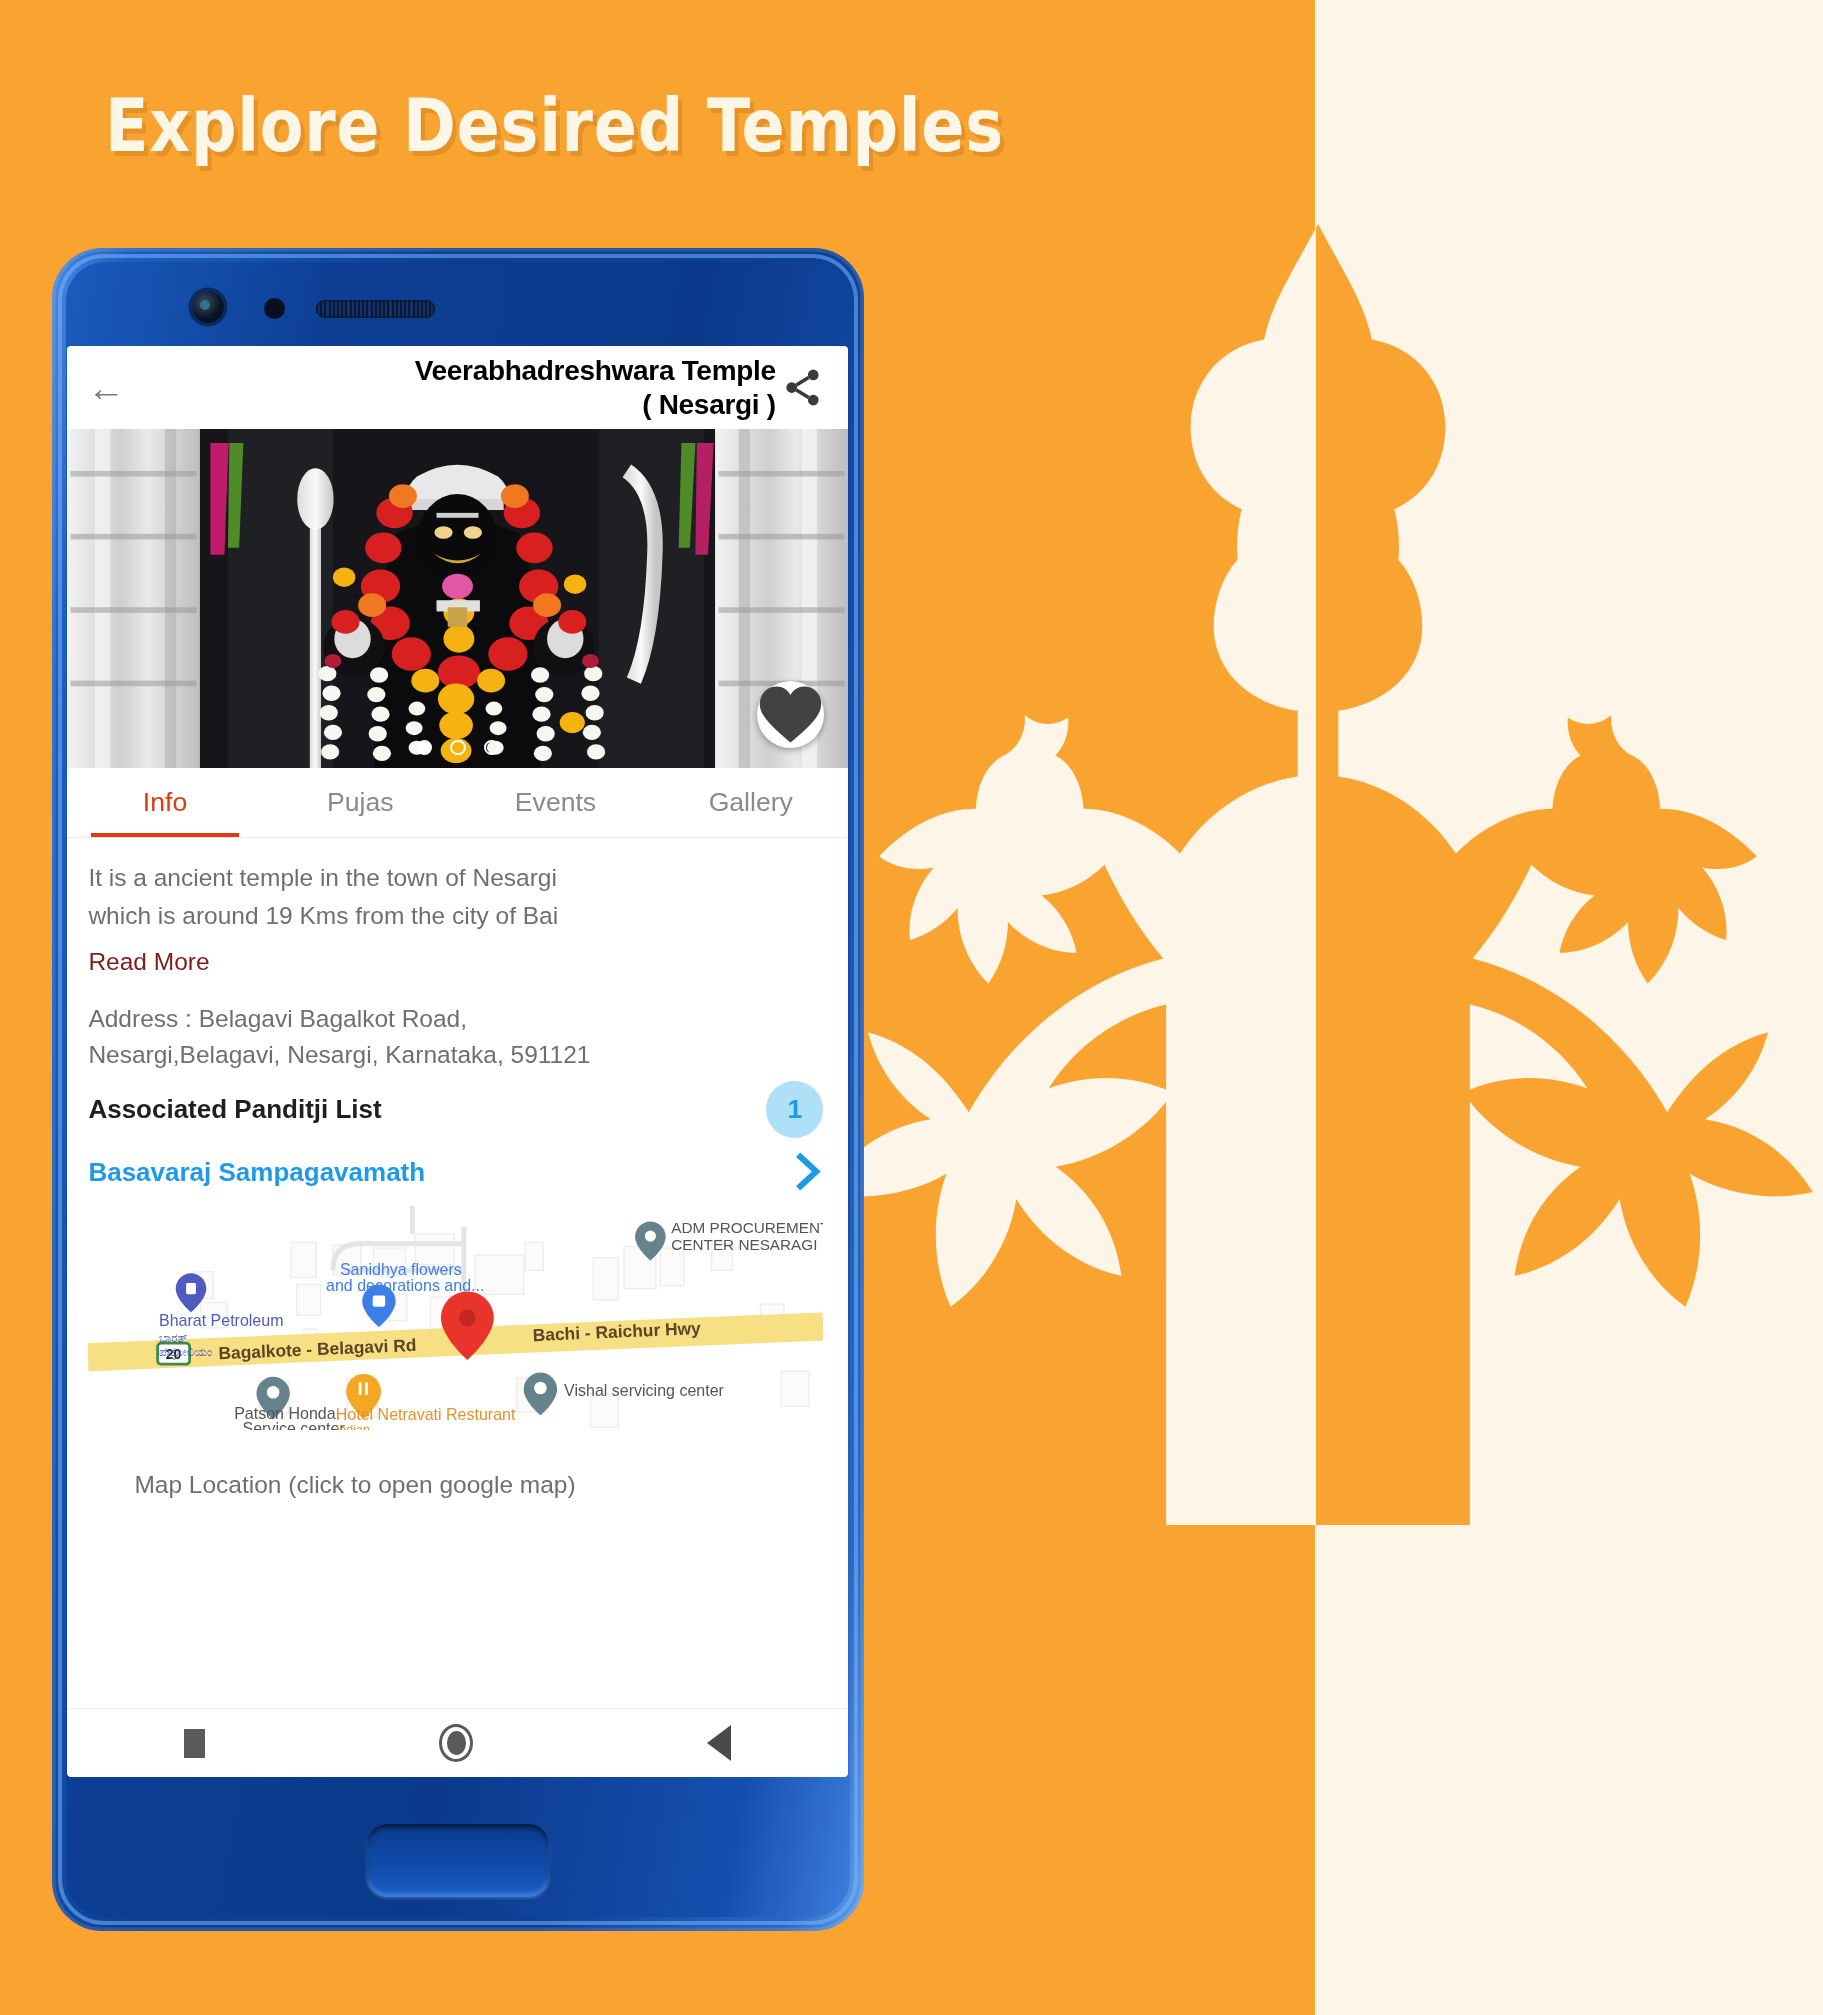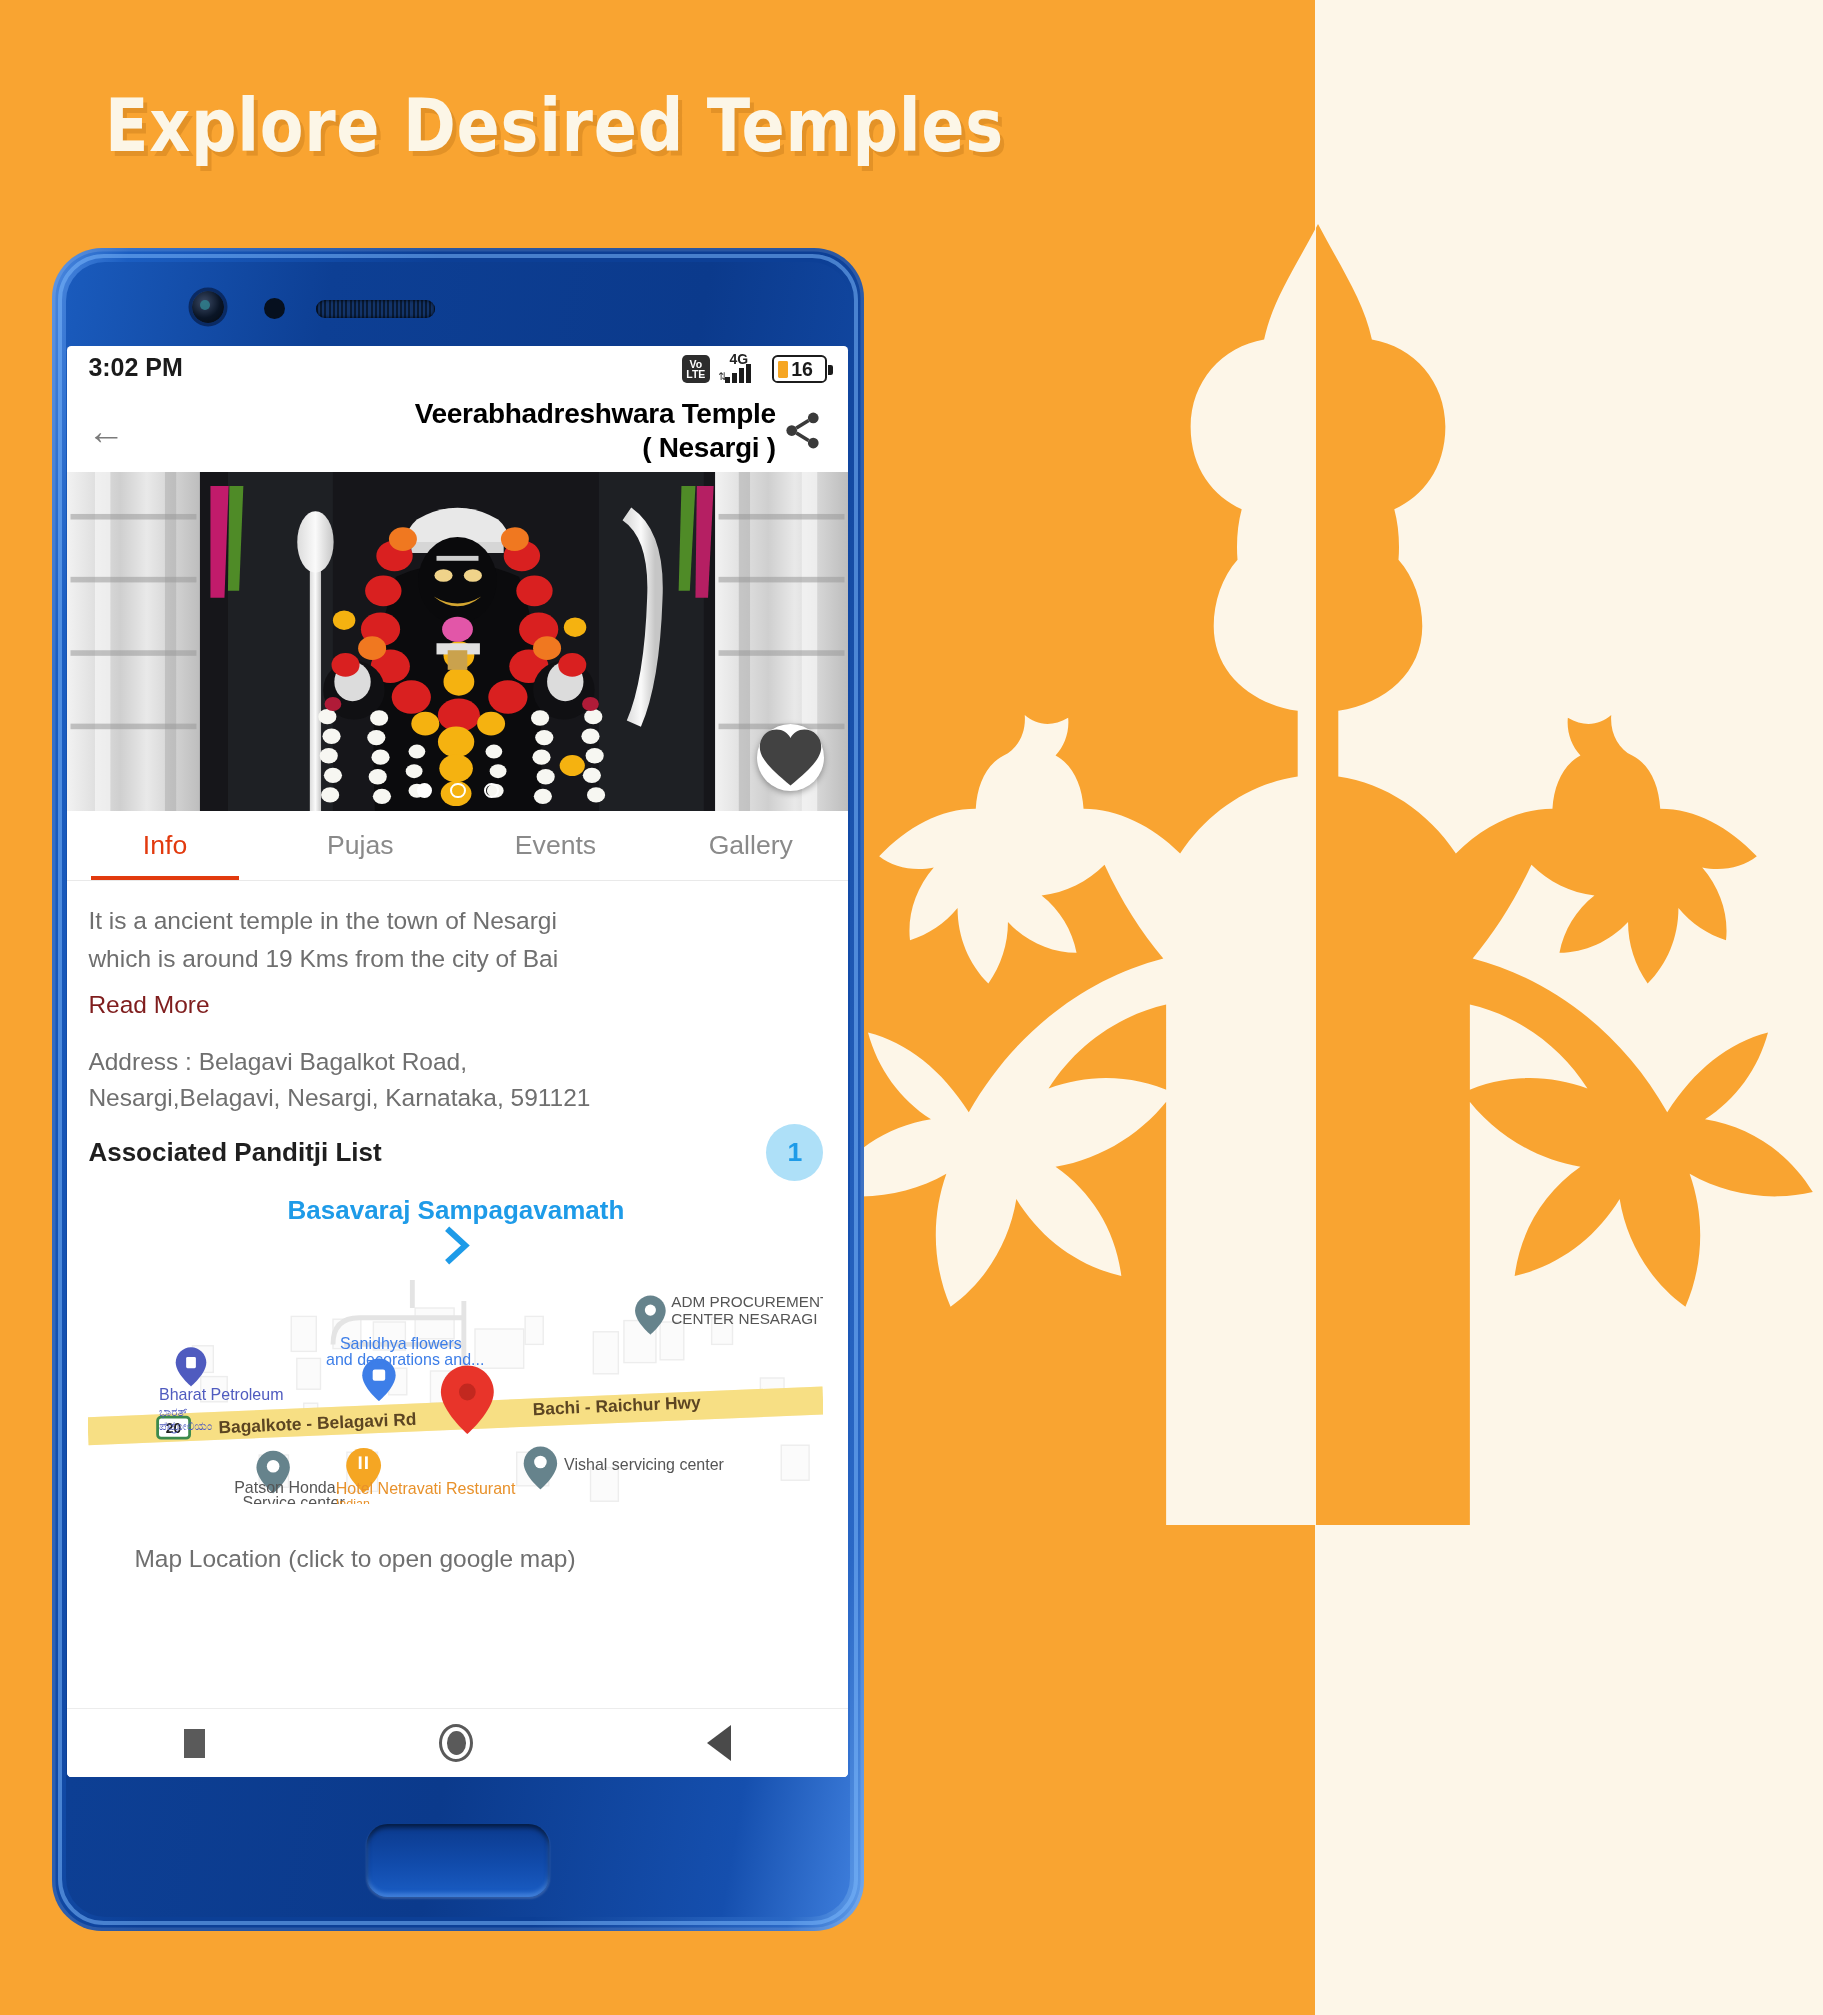--- a/index.html
+++ b/index.html
@@ -113,21 +113,21 @@
 
   
   #content { padding:21px 25px 0 21px; background:#fff; }
   .desc { font-size:24.5px; color:#6f6f6f; line-height:1.55; }
   .readmore { font-size:24.5px; color:#7f1d1d; margin-top:12.6px; cursor:pointer; }
   .address { font-size:24.5px; color:#6f6f6f; line-height:1.5; margin-top:25px; }
   .pandit-header { display:flex; align-items:center; justify-content:space-between; margin-top:7px; }
   .pandit-title { font-size:26px; font-weight:bold; color:#1f1f1f;text-align:center; }
   .badge { width:57px; height:57px; border-radius:50%; background:#AEE0F8; color:#1E9BE8;
            font-size:26.6px; font-weight:bold; display:flex; align-items:center; justify-content:center; }
-  .pandit-row { display:flex; align-items:center; justify-content:space-between; margin-top:14px; cursor:pointer;flex-direction:column;}
+  .pandit-row { display:flex; align-items:center; justify-content:space-between; margin-top:14px; cursor:pointer;}
   .pandit-name { font-size:26px; font-weight:bold; color:#1E9BE8; }
   .chev { color:#1E9BE8; }
 
   
   #map { margin-top:12.6px; width:100%; height:224px; background:#ffffff; position:relative; overflow:hidden; cursor:pointer;}
   #map svg { position:absolute; left:0; top:0; width:100%; height:100%; }
   .maplabel { font-size:24.5px; color:#6f6f6f; margin-top:41px; padding-bottom:24px;margin-left:46px; }
 
   
   #navbar { position:absolute; left:0; bottom:0; width:100%; height:69px; background:#fff;
@@ -237,43 +237,20 @@
   <div id="phone-body"></div>
   <div id="phone-inner-shine"></div>
 
   <div id="front-camera"></div>
   <div id="camera-glint"></div>
   <div id="sensor-dot"></div>
   <div id="earpiece"></div>
 
   <div id="screen">
 
-    <div id="statusbar">
-      <div id="status-time">3:02 PM</div>
-      <div id="status-icons">
-        <div class="volte">
-          <span>Vo</span>
-          <span>LTE</span>
-        </div>
-        <div class="sigwrap">
-          <span class="sig-4g">4G</span>
-          <span class="arrows">⇅</span>
-          <span class="bars">
-              <i></i>
-              <i></i>
-              <i></i>
-              <i></i>
-            </span>
-        </div>
-        <div class="battery">
-          <span class="batt-fill"></span>
-          <span class="batt-num">16</span>
-        </div>
-      </div>
-    </div>
 
     <div id="appbar">
       <div id="back-arrow">←</div>
       <div id="appbar-title">
         <div>Veerabhadreshwara Temple</div>
         <div>( Nesargi )</div>
       </div>
       <div id="share-btn">
         <svg width="43" height="43" viewBox="0 0 24 24">
           <circle cx="18" cy="5" r="3" fill="#3a3a3a"></circle>

